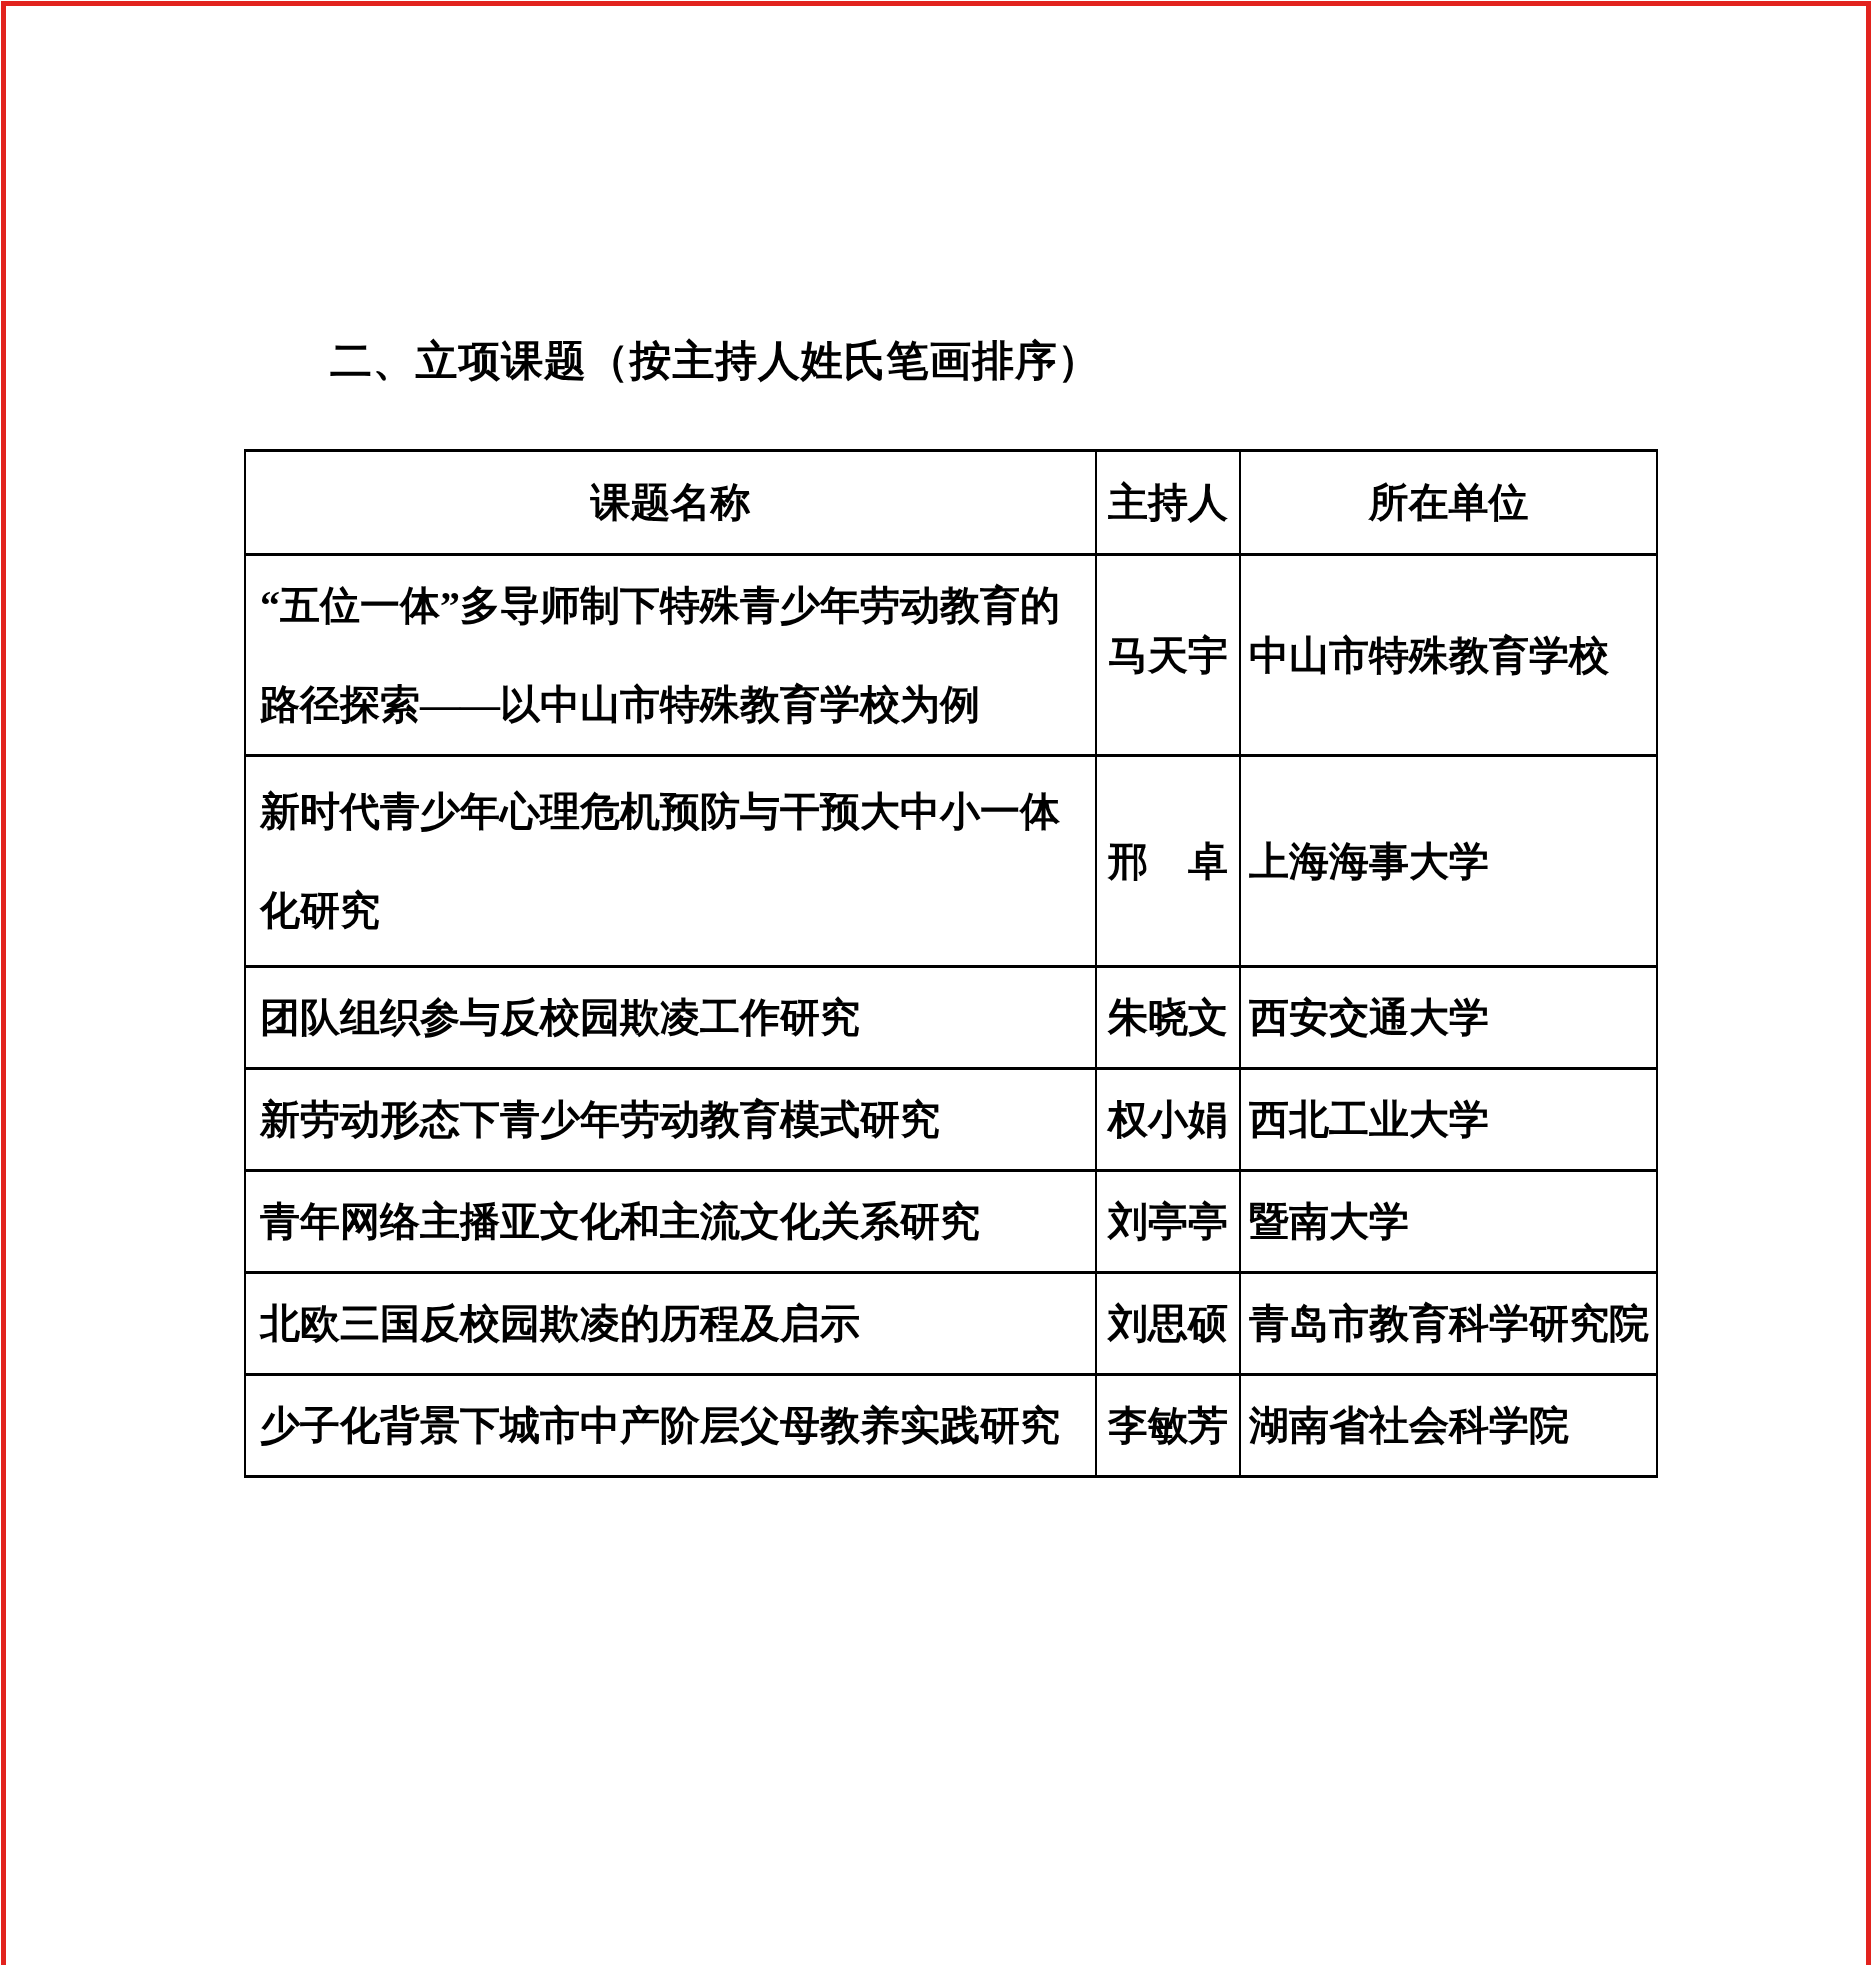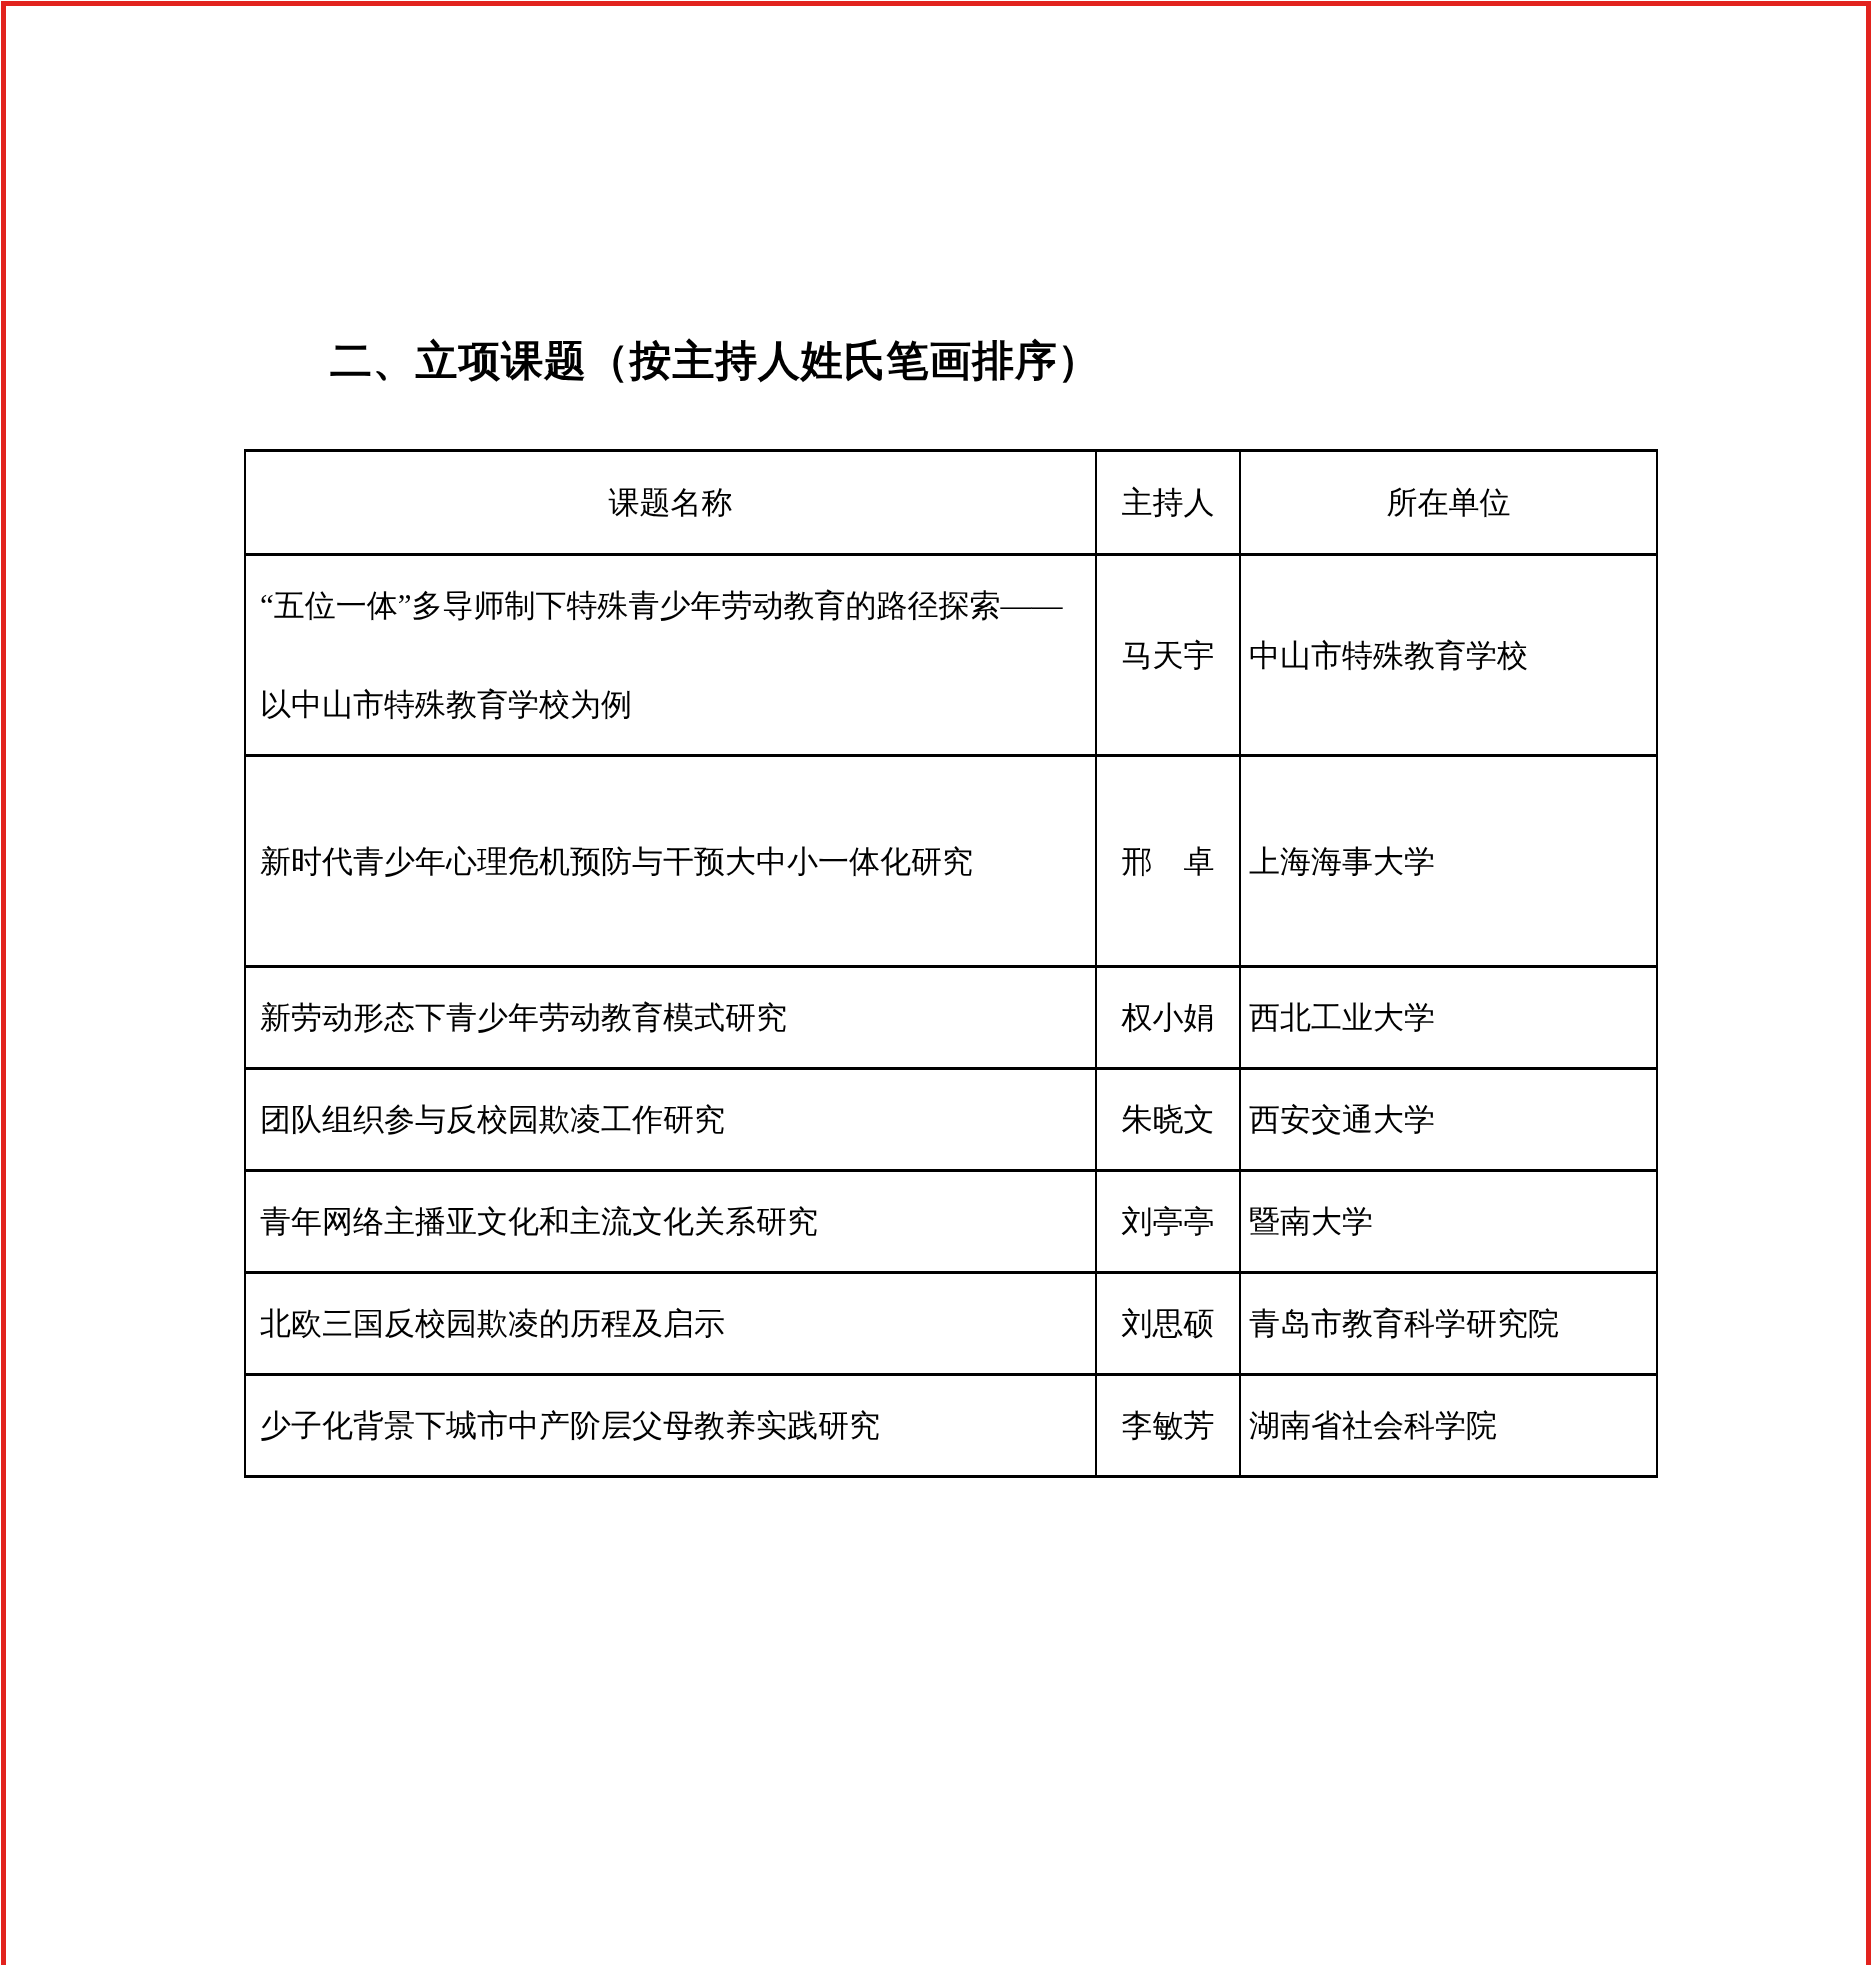--- a/index.html
+++ b/index.html
@@ -37,22 +37,22 @@
     table-layout: fixed;
   }
   table.project-table col.c1 { width: 851px; }
   table.project-table col.c2 { width: 144px; }
   table.project-table col.c3 { width: 417px; }
   table.project-table td, table.project-table th {
     border-top: 3.1px solid #000;
     border-bottom: 3.1px solid #000;
     border-left: 2px solid #000;
     border-right: 2px solid #000;
-    font-size: 31px;
-    font-weight: 400;
+    font-size: 40px;
+    font-weight: 700;
     vertical-align: middle;
     line-height: 99px;
     overflow: hidden;
   }
   th.col-header { text-align: center; height: 98px; }
   td.title-cell {
     text-align: left;
     padding: 0 11.8px 0 14px;
   }
   td.host-cell { text-align: center; padding: 0; }
@@ -86,28 +86,28 @@
         <td class="title-cell">“五位一体”多导师制下特殊青少年劳动教育的路径探索——以中山市特殊教育学校为例</td>
         <td class="host-cell">马天宇</td>
         <td class="unit-cell">中山市特殊教育学校</td>
       </tr>
       <tr class="row-tall4">
         <td class="title-cell">新时代青少年心理危机预防与干预大中小一体化研究</td>
         <td class="host-cell">邢　卓</td>
         <td class="unit-cell">上海海事大学</td>
       </tr>
       <tr class="row-short">
+        <td class="title-cell">团队组织参与反校园欺凌工作研究</td>
+        <td class="host-cell">朱晓文</td>
+        <td class="unit-cell">西安交通大学</td>
+      </tr>
+      <tr class="row-short">
         <td class="title-cell">新劳动形态下青少年劳动教育模式研究</td>
         <td class="host-cell">权小娟</td>
         <td class="unit-cell">西北工业大学</td>
-      </tr>
-      <tr class="row-short">
-        <td class="title-cell">团队组织参与反校园欺凌工作研究</td>
-        <td class="host-cell">朱晓文</td>
-        <td class="unit-cell">西安交通大学</td>
       </tr>
       <tr class="row-short">
         <td class="title-cell">青年网络主播亚文化和主流文化关系研究</td>
         <td class="host-cell">刘亭亭</td>
         <td class="unit-cell">暨南大学</td>
       </tr>
       <tr class="row-short">
         <td class="title-cell">北欧三国反校园欺凌的历程及启示</td>
         <td class="host-cell">刘思硕</td>
         <td class="unit-cell">青岛市教育科学研究院</td>

